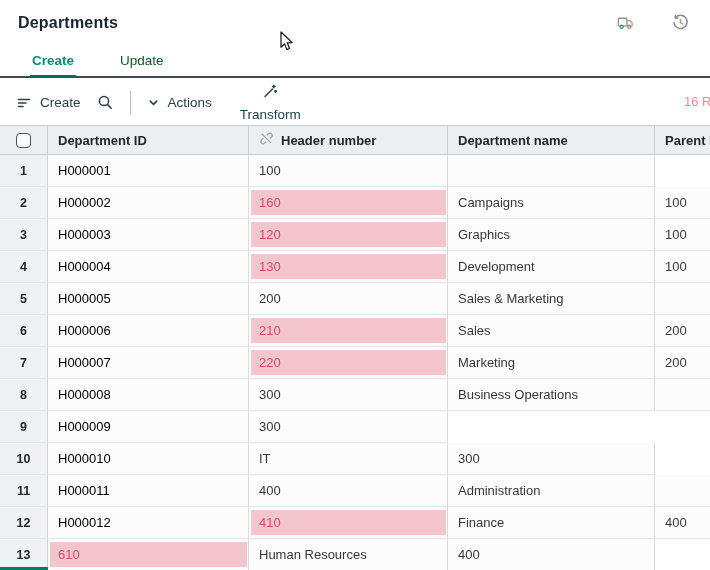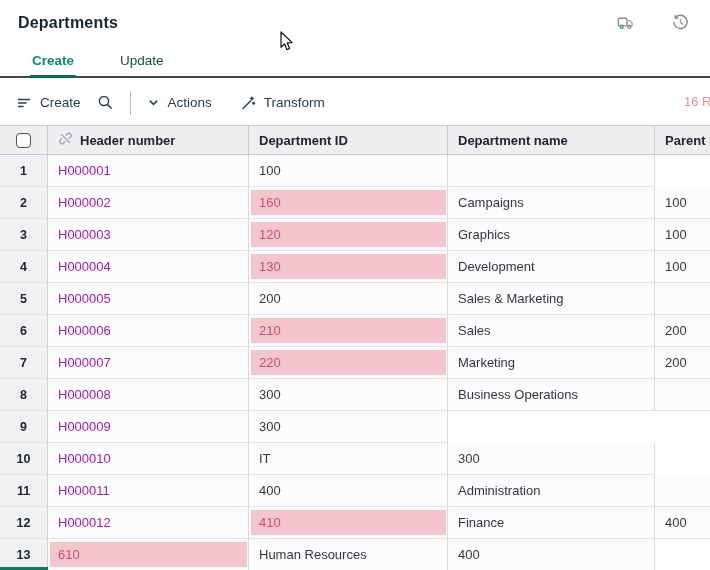--- a/index.html
+++ b/index.html
@@ -47,21 +47,21 @@
   }
   .tool-btn {
     background: none; border: none; cursor: pointer;
     display: flex; align-items: center; gap: 8px;
     font-family: "Liberation Sans", sans-serif;
     font-size: 13.5px; font-weight: 500; color: #25414b;
   }
   .tool-btn svg { display: block; }
   .toolbar .sep { width: 1px; height: 24px; background: #b9bec2; margin: 0 16px 0 16px; }
   .search-btn { margin-left: 16px; }
-  .transform-btn { margin-left: 28px; }
+  .transform-btn { margin-left: 28px; flex-direction: column; }
   .record-count {
     position: absolute; left: 684px; top: 14px;
     font-size: 13px; color: #ef8b95; white-space: nowrap;
   }
 
   
   .table { position: absolute; top: 125px; left: 0; width: 726px; }
   .tr { display: grid; grid-template-columns: 48px 201px 199px 207px 71px; }
   .thead .th {
     height: 30px; background: #eceef0;
@@ -79,21 +79,21 @@
     height: 32px; background: #fcfcfd;
     border-right: 1px solid #d8dbde; border-bottom: 1px solid #e3e5e8;
     display: flex; align-items: center; padding-left: 10px;
     font-size: 13px; color: #33383e; overflow: hidden; white-space: nowrap;
   }
   .td.num {
     background: #f0f1f3; border-right: 1px solid #cfd3d6;
     justify-content: center; padding-left: 0;
     font-size: 12.5px; font-weight: 700; color: #20272d;
   }
-  .td.hnum { color: #a21caf; text-align: center; }
+  .td.hnum { color: #000000; text-align: center; }
   .td.cell-err { padding: 0; }
   .err-fill {
     flex: 1; align-self: stretch; margin: 3px 1px 3px 2px;
     background: #f3c5cd; color: #d54d62;
     display: flex; align-items: center; padding-left: 8px;
   }
 
   
   .footer-accent { position: absolute; left: 0; bottom: 0; width: 48px; height: 3px; background: #0c7a5c; z-index: 6; }
 
@@ -174,33 +174,33 @@
 
   <span class="record-count">16 Re</span>
 </div>
 
 <div class="table">
   <div class="thead tr">
     <div class="th checkbox-cell">
       <span class="checkbox"></span>
     </div>
     <div class="th">
+      <span>Department ID</span>
+    </div>
+    <div class="th">
       <span>
         <svg width="15" height="15" viewBox="0 0 16 16" fill="none" stroke="#9ba1a6" stroke-width="1.4" stroke-linecap="round">
           <path d="M8.7 4.3l1.2-1.2a2.4 2.4 0 0 1 3.4 3.4l-1.2 1.2"></path>
           <path d="M7.3 11.7l-1.2 1.2a2.4 2.4 0 0 1-3.4-3.4l1.2-1.2"></path>
           <path d="M3.6 3.6l8.8 8.8"></path>
         </svg>
       </span>
       <span>Header number</span>
     </div>
     <div class="th">
-      <span>Department ID</span>
-    </div>
-    <div class="th">
       <span>Department name</span>
     </div>
     <div class="th">
       <span>Parent ID</span>
     </div>
   </div>
   <div id="table-body">
   <div class="tr">
     <div class="td num">1</div>
     <div class="td hnum">H000001</div>

